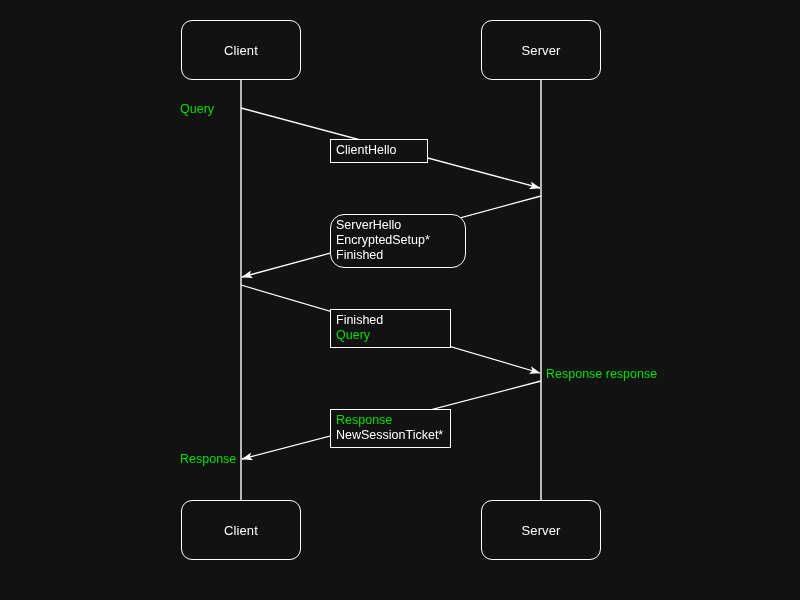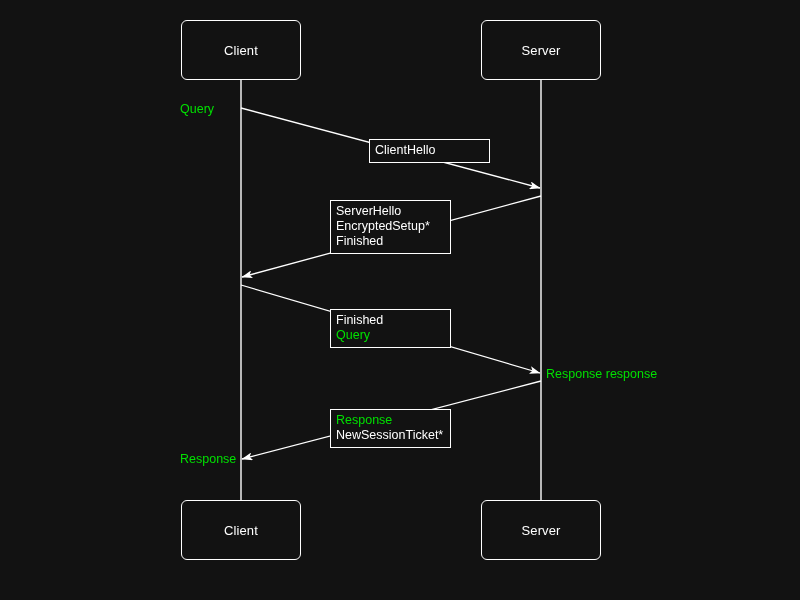--- a/index.html
+++ b/index.html
@@ -21,21 +21,21 @@
     left: 0;
     top: 0;
     width: 800px;
     height: 600px;
   }
   .actor-box {
     position: absolute;
     width: 120px;
     height: 60px;
     border: 1.4px solid #ffffff;
-    border-radius: 6px;
+    border-radius: 11px;
     background: #121212;
     box-sizing: border-box;
     display: flex;
     align-items: center;
     justify-content: center;
   }
   .actor-label {
     color: #ffffff;
     font-size: 13px;
     letter-spacing: 0.1px;
@@ -99,25 +99,25 @@
   <div class="actor-box" style="left:481px; top:500px;">
     <span class="actor-label">Server</span>
   </div>
 
   <div class="side-note" style="left:180px; top:102px;">Query</div>
 
   <div class="side-note" style="left:546px; top:367px;">Response response</div>
 
   <div class="side-note" style="left:180px; top:452px;">Response</div>
 
-  <div class="msg-box" style="left:330px; top:139px; width:121px;margin-left:39px;">
+  <div class="msg-box" style="left:330px; top:139px; width:98px;">
     <div class="msg-line">ClientHello</div>
   </div>
 
-  <div class="msg-box" style="left:330px; top:200px; width:121px;">
+  <div class="msg-box" style="left:330px; top:214px; width:136px;border-radius:14px;">
     <div class="msg-line">ServerHello</div>
     <div class="msg-line">EncryptedSetup*</div>
     <div class="msg-line">Finished</div>
   </div>
 
   <div class="msg-box" style="left:330px; top:309px; width:121px;">
     <div class="msg-line">Finished</div>
     <div class="msg-line green">Query</div>
   </div>
 

